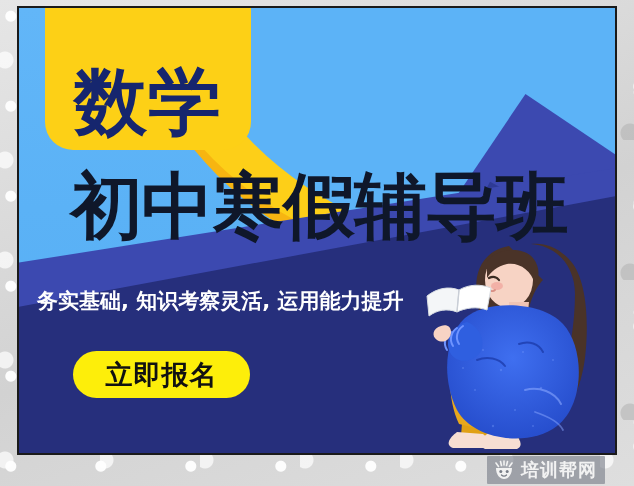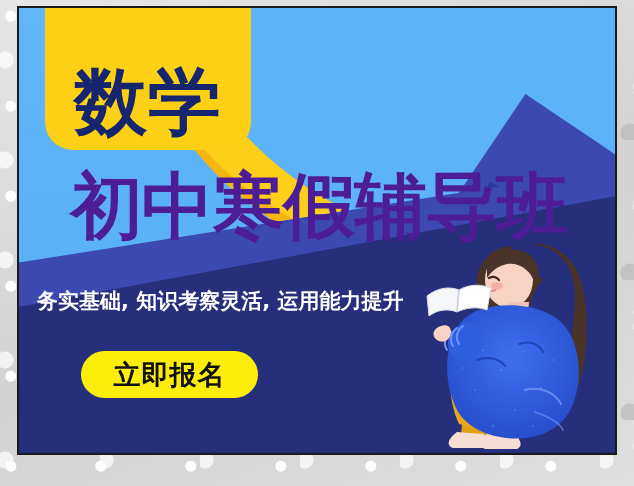--- a/index.html
+++ b/index.html
@@ -155,21 +155,21 @@
     position: absolute;
     left: 14px;
     top: 162px;
     width: 572px;
     text-align: center;
   }
   .headline .headline-text {
     font-family: "DejaVu Sans", "Liberation Sans", sans-serif;
     font-size: 72px;
     font-weight: 700;
-    color: #4c1d95;
+    color: #0f172a;
     line-height: 1.02;
     letter-spacing: -1px;
     white-space: nowrap;
     display: block;
   }
   
   .subtitle {
     position: absolute;
     left: 18px;
     top: 279px;
@@ -180,21 +180,21 @@
     font-family: "DejaVu Sans", "Liberation Sans", sans-serif;
     font-size: 21px;
     font-weight: 700;
     color: #ffffff;
     letter-spacing: 0px;
     white-space: nowrap;
   }
   
   .cta-button {
     position: absolute;
-    left: 62px;
+    left: 54px;
     top: 343px;
     width: 177px;
     height: 47px;
     background: #fdee0a;
     border-radius: 24px;
     display: flex;
     align-items: center;
     justify-content: center;
     cursor: pointer;
     border: none;
@@ -335,14 +335,30 @@
         <div class="headline">
           <span class="headline-text">初中寒假辅导班</span>
         </div>
         <div class="subtitle"><span class="subtitle-text">务实基础, 知识考察灵活, 运用能力提升</span></div>
         <button class="cta-button">
           <span class="cta-text">立即报名</span>
         </button>
       </div>
   </div>
 
+  <div class="watermark">
+    <svg class="wm-icon" viewBox="0 0 22 20">
+      <g stroke="#f2f2f2" stroke-width="1.6" stroke-linecap="round">
+        <line x1="3" y1="3" x2="5.5" y2="6.5"></line>
+        <line x1="7.5" y1="1.5" x2="8.5" y2="5.5"></line>
+        <line x1="11" y1="1" x2="11" y2="5"></line>
+        <line x1="14.5" y1="1.5" x2="13.5" y2="5.5"></line>
+        <line x1="19" y1="3" x2="16.5" y2="6.5"></line>
+      </g>
+      <path d="M3 8 C3 15 7 19 11 19 C15 19 19 15 19 8 Z" fill="#f2f2f2"></path>
+      <circle cx="7.8" cy="11.5" r="1.5" fill="#787d87"></circle>
+      <circle cx="14.2" cy="11.5" r="1.5" fill="#787d87"></circle>
+      <path d="M8.5 15 C9.8 16.4 12.2 16.4 13.5 15" stroke="#787d87" stroke-width="1.3" fill="none" stroke-linecap="round"></path>
+    </svg>
+    <span class="wm-text">培训帮网</span>
+  </div>
 
 </div>
 
 </body></html>

